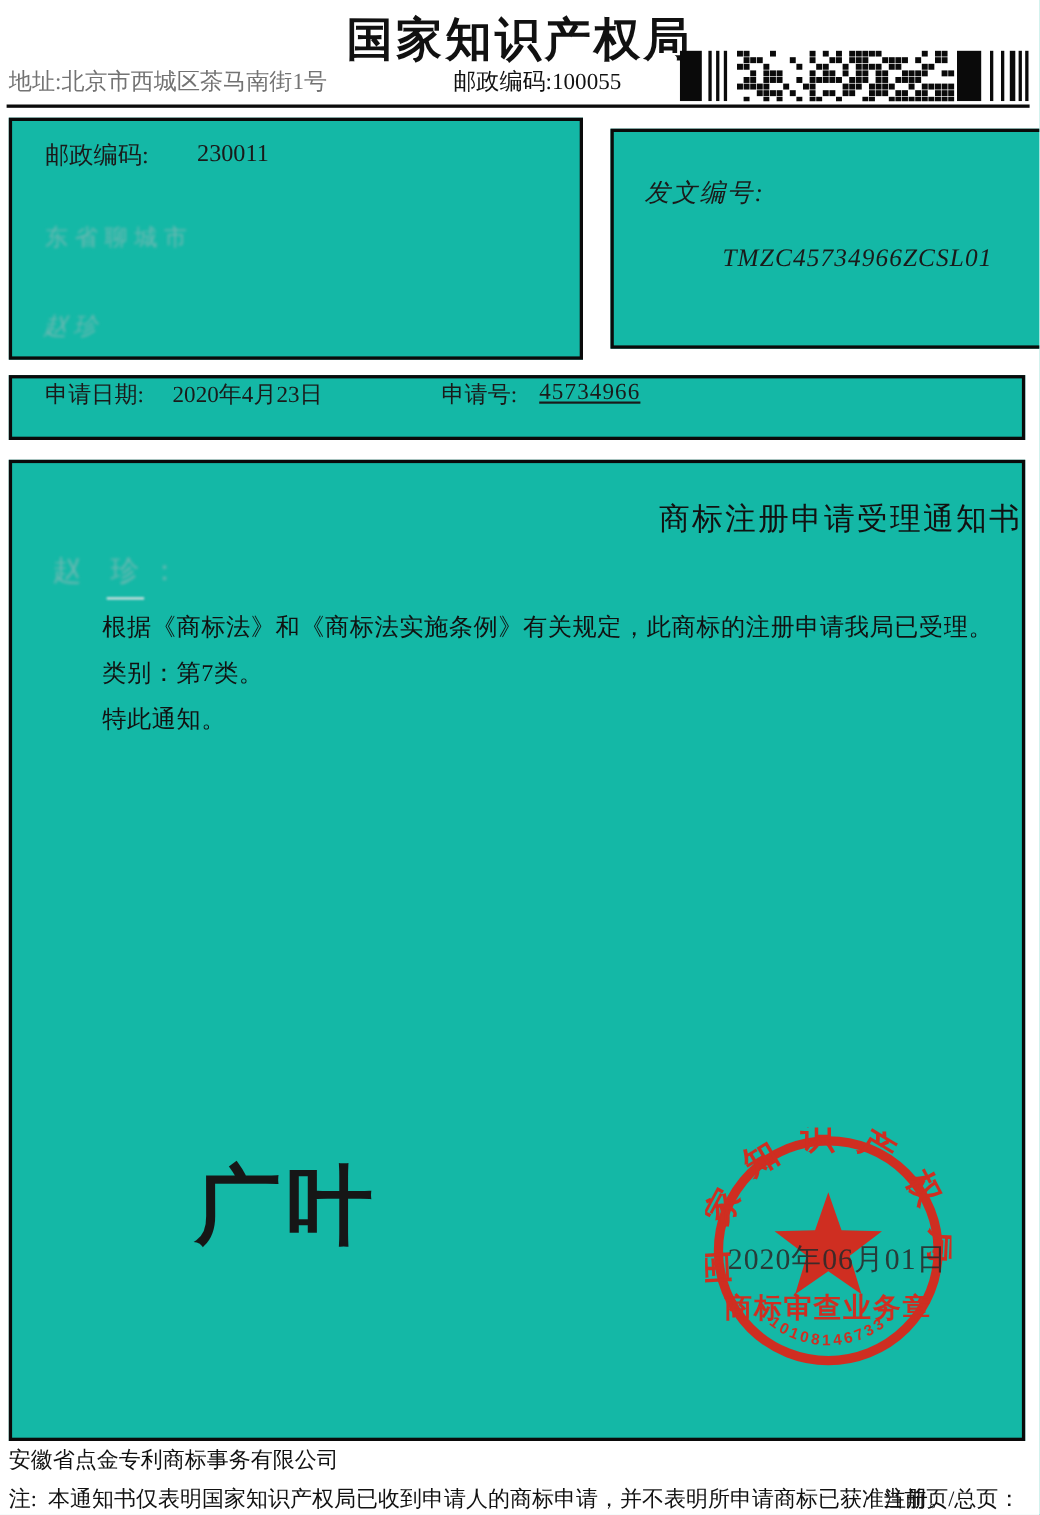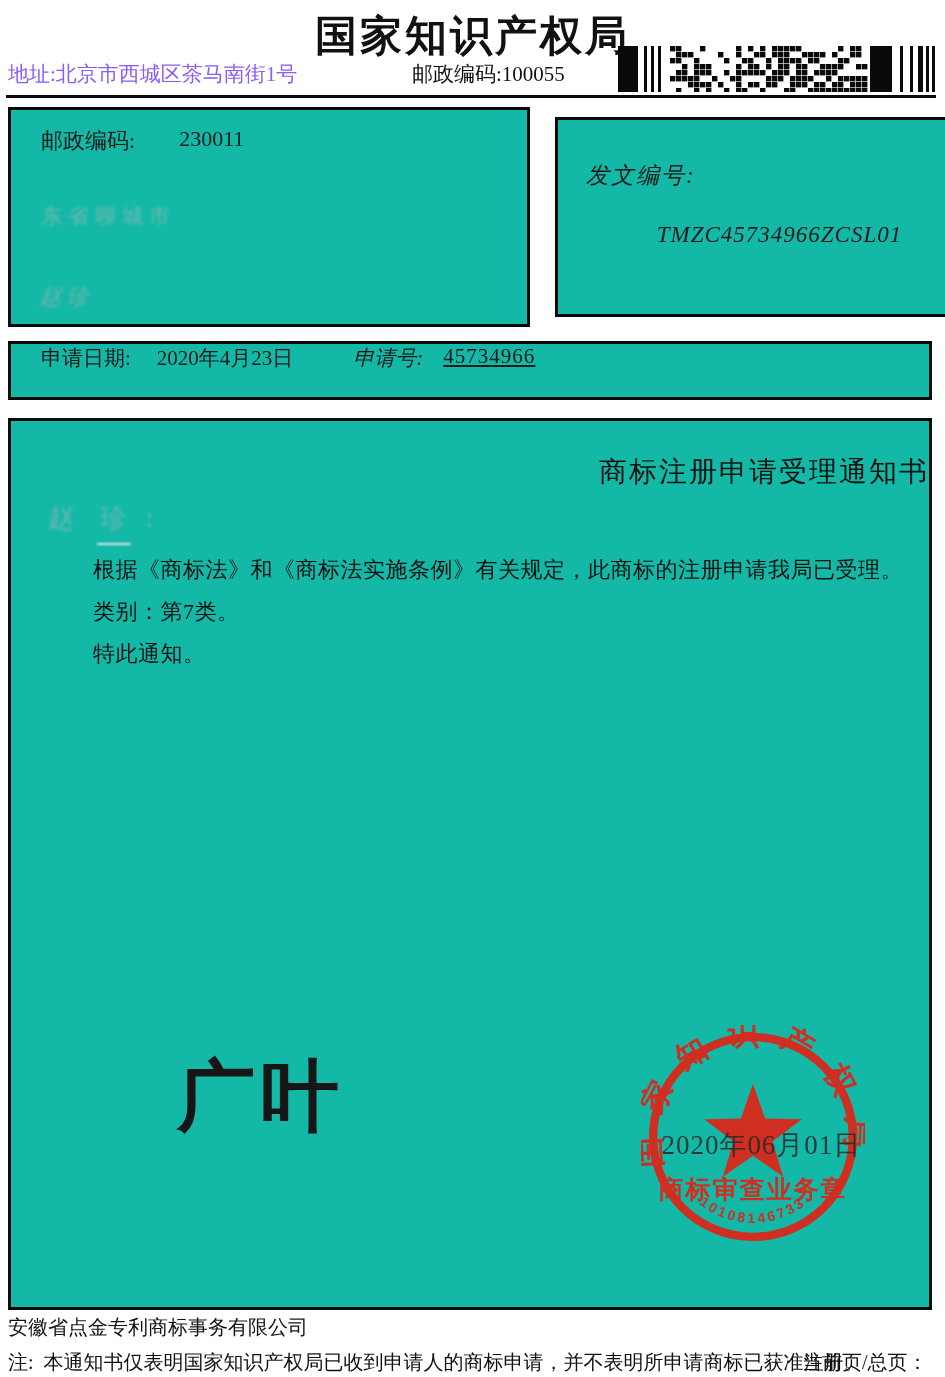--- a/index.html
+++ b/index.html
@@ -2,21 +2,21 @@
 <html><head>
 <meta charset="utf-8">
 <style>
   html,body{margin:0;padding:0;background:#ffffff;}
   body{font-family:"Liberation Serif","DejaVu Serif",serif;color:#1a1a1a;}
   .page{position:relative;width:945px;height:1377px;background:#fff;overflow:hidden;}
 
   
   .doc-title{position:absolute;top:8px;left:0;width:945px;text-align:center;
     font-size:42px;font-weight:bold;letter-spacing:3px;color:#111;}
-  .addr-line{position:absolute;top:60px;left:8px;font-size:21px;color:#8b5cf6;}
+  .addr-line{position:absolute;top:60px;left:8px;font-size:21px;color:#737373;}
   .postcode-line{position:absolute;top:60px;left:412px;font-size:21px;color:#111;}
   .barcode{position:absolute;top:46px;left:618px;width:320px;height:46px;}
   .hr-thick{position:absolute;top:95px;left:6px;width:930px;height:3px;background:#0a0a0a;}
 
   
   .box{position:absolute;border:3px solid #0a0a0a;background:#14b8a6;box-sizing:border-box;}
   .recipient-box{top:107px;left:8px;width:522px;height:220px;}
   .dispatch-box{top:117px;left:555px;width:449px;height:200px;font-style:italic;}
   .app-row-box{top:341px;left:8px;width:924px;height:59px;}
   .notice-box{top:418px;left:8px;width:924px;height:892px;}
@@ -27,21 +27,21 @@
   .recipient-name{position:absolute;top:172px;left:28px;font-size:22px;font-style:italic;}
 
   .dispatch-label{position:absolute;top:40px;left:28px;font-size:23px;letter-spacing:2px;}
   .dispatch-value{position:absolute;top:102px;left:0;width:100%;text-align:center;
     font-size:23px;letter-spacing:1px;}
 
   .app-row{position:absolute;top:0;left:0;width:100%;height:100%;
     display:flex;font-size:21px;}
   .app-date-label{margin-left:30px;}
   .app-date-value{margin-left:26px;}
-  .app-no-label{margin-left:60px;font-style:italic;}
+  .app-no-label{margin-left:108px;}
   .app-no-value{margin-left:20px;letter-spacing:1px;text-decoration:underline;}
 
   
   .notice-title{position:absolute;top:32px;left:0;width:100%;text-align:right;
     font-size:28px;letter-spacing:2px;color:#111;}
   .addressee{position:absolute;top:80px;left:37px;font-size:26px;letter-spacing:10px;}
   .addressee-underline{position:absolute;top:122px;left:86px;width:34px;height:2px;
     background:#e3e3e5;filter:blur(1px);}
   .body-line{position:absolute;left:82px;font-size:22px;letter-spacing:.5px;color:#111;}
   .body-1{top:134px;}

